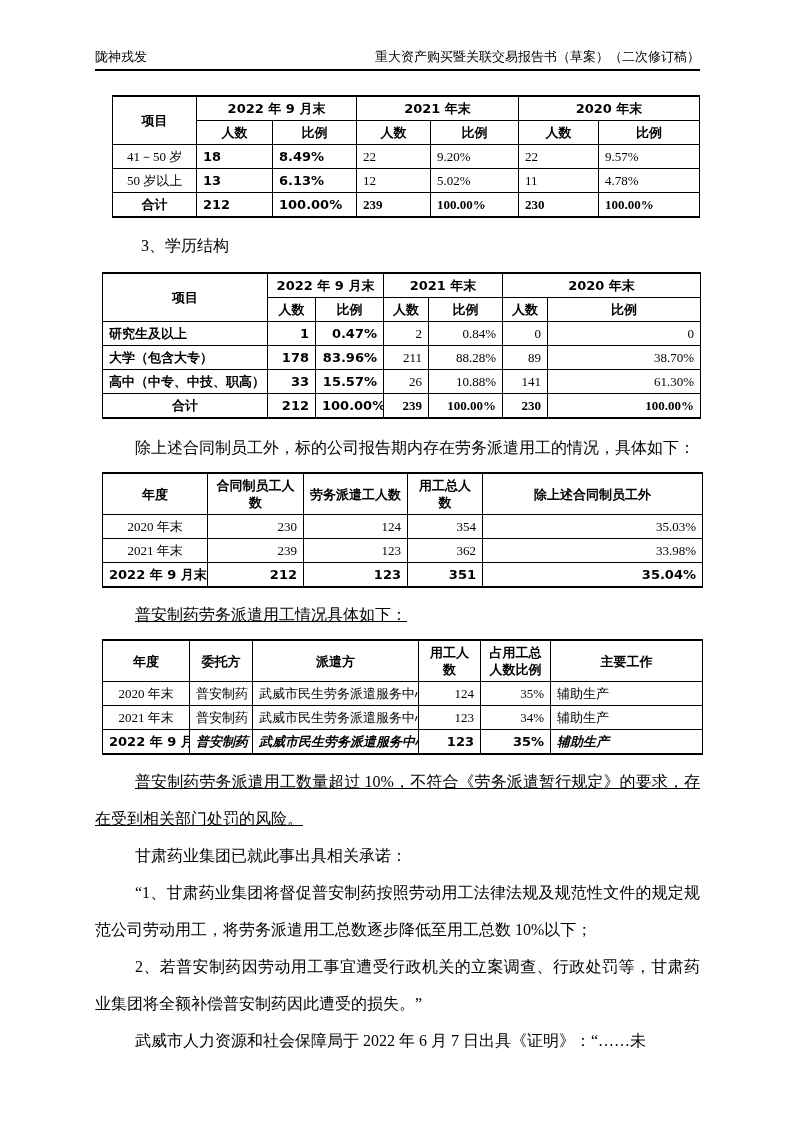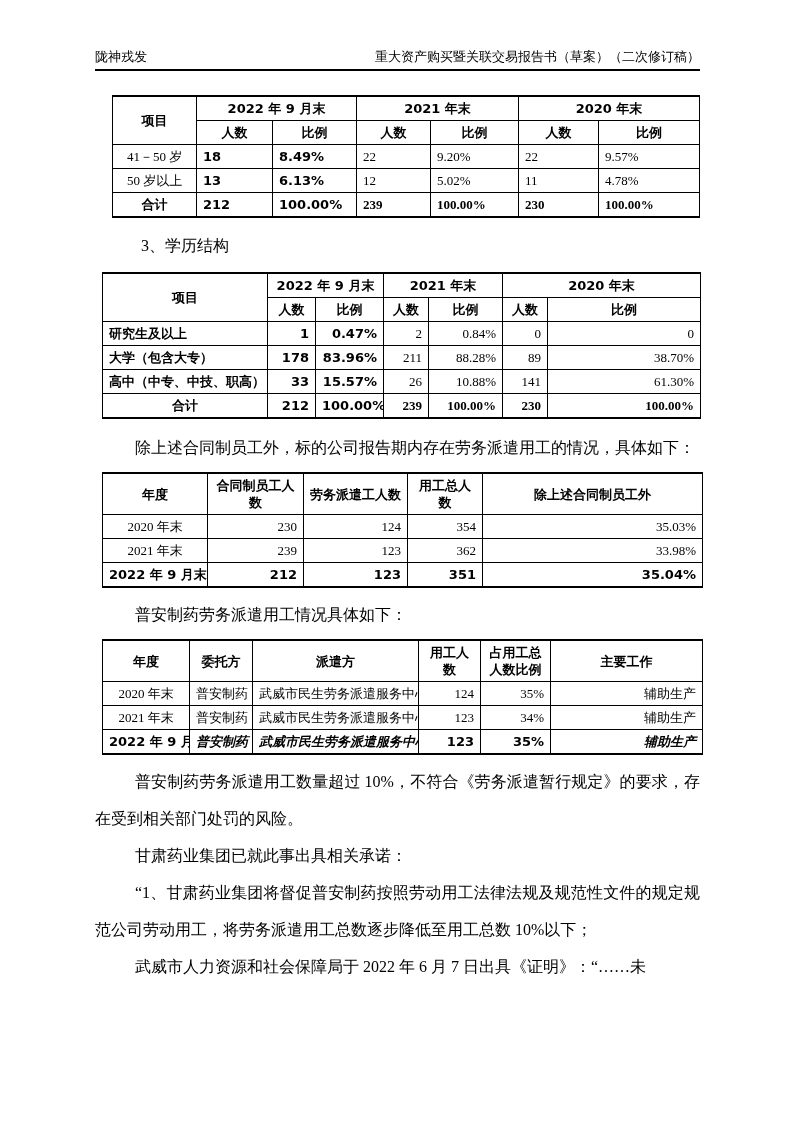--- a/index.html
+++ b/index.html
@@ -74,21 +74,21 @@
   .t3 td:nth-child(n+2) { text-align: right; }
   .t3 tr:last-child td {
     font-weight: bold;
     font-family: "DejaVu Sans", "Liberation Sans", sans-serif;
   }
 
   
   .t4 { width: 600px; margin-left: 7px; margin-top: 6px; }
   .t4 td:nth-child(1), .t4 td:nth-child(2), .t4 td:nth-child(3) { text-align: center; }
   .t4 td:nth-child(4), .t4 td:nth-child(5) { text-align: right; }
-  .t4 td:nth-child(6) { text-align: right; margin-left: 31px; }
+  .t4 td:nth-child(6) { text-align: left; margin-left: 31px; }
   .t4 tr:last-child td {
     font-weight: bold;
     font-family: "DejaVu Sans", "Liberation Sans", sans-serif;
   }
   .t4 tr:last-child td:nth-child(2),
   .t4 tr:last-child td:nth-child(3),
   .t4 tr:last-child td:nth-child(6) {
     font-family: "Liberation Serif", "DejaVu Serif", serif;
     font-style: italic;
   }
@@ -101,21 +101,21 @@
     margin-top: 16px;
     margin-bottom: 14px;
   }
   p.body-text {
     margin: 0;
     font-size: 16px;
     line-height: 37px;
     text-align: justify;
     text-indent: 40px;
   }
-  p.mt8 { margin-top: 8px; }
+  p.mt8 { margin-top: 8px; text-decoration: underline; }
   p.mt10 { margin-top: 10px; }
 
   .page-footer {
     margin-top: 6px;
     text-align: right;
     padding-right: 22px;
     font-size: 13px;
     font-weight: bold;
     line-height: 17px;
   }
@@ -345,16 +345,17 @@
             <td>123</td>
             <td>35%</td>
             <td>辅助生产</td>
           </tr>
         </tbody>
     </table>
 
     <p class="body-text mt8">普安制药劳务派遣用工数量超过 10%，不符合《劳务派遣暂行规定》的要求，存在受到相关部门处罚的风险。</p>
     <p class="body-text">甘肃药业集团已就此事出具相关承诺：</p>
     <p class="body-text">“1、甘肃药业集团将督促普安制药按照劳动用工法律法规及规范性文件的规定规范公司劳动用工，将劳务派遣用工总数逐步降低至用工总数 10%以下；</p>
+    <p class="body-text">2、若普安制药因劳动用工事宜遭受行政机关的立案调查、行政处罚等，甘肃药业集团将全额补偿普安制药因此遭受的损失。”</p>
     <p class="body-text">武威市人力资源和社会保障局于 2022 年 6 月 7 日出具《证明》：“……未</p>
 
   </div>
 </div>
 
 </body></html>

